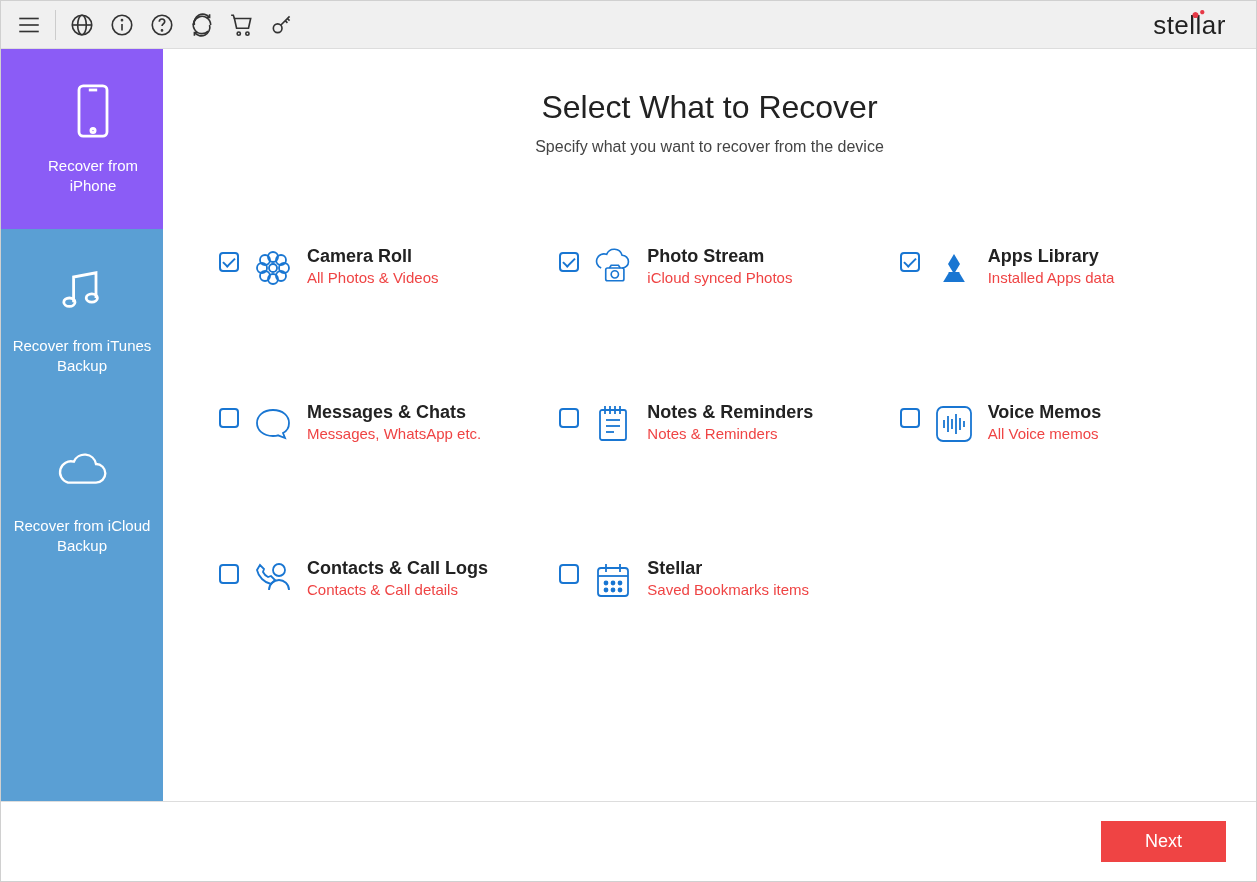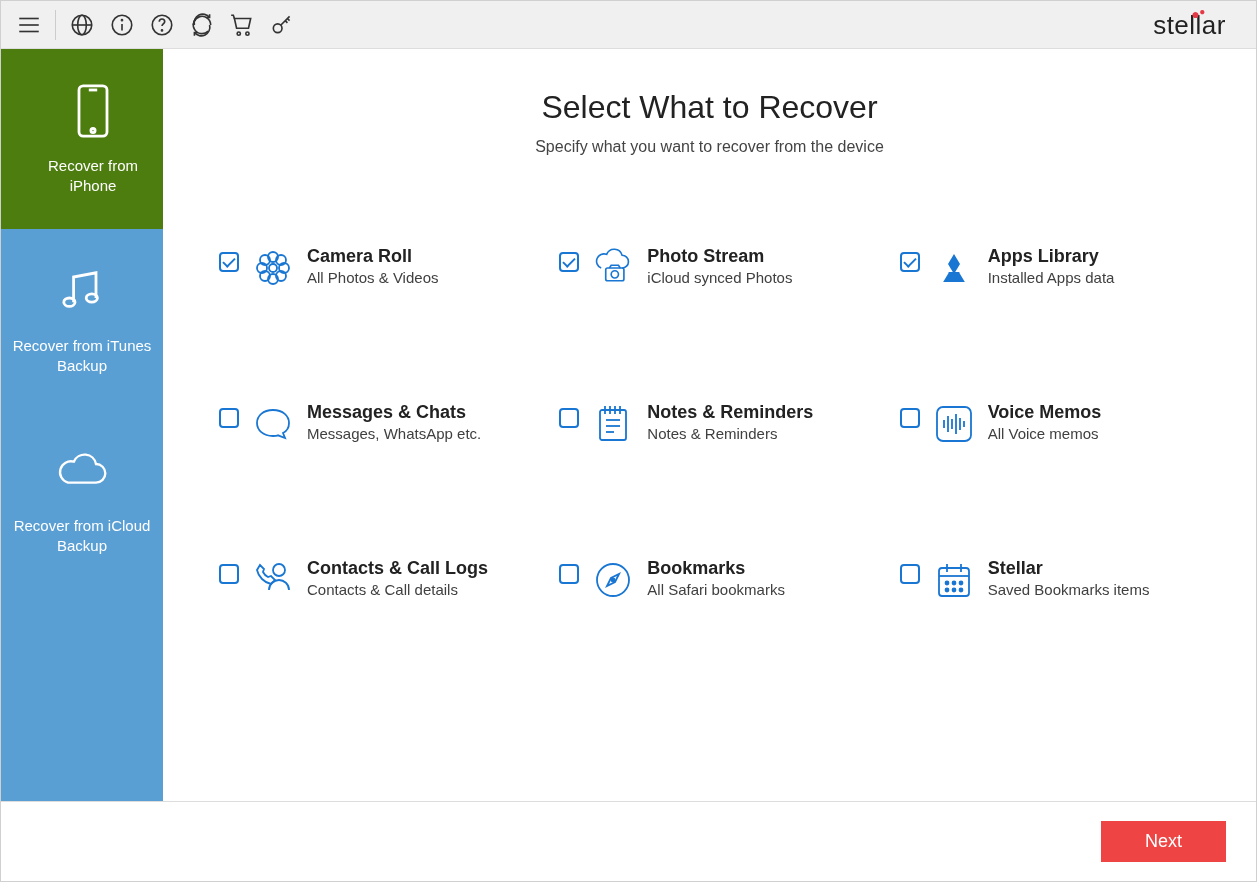--- a/index.html
+++ b/index.html
@@ -21,39 +21,39 @@
 .toolbar-sep { width: 1px; height: 30px; background: #ccc; margin: 0 4px; }
 .logo { position: absolute; right: 30px; top: 50%; transform: translateY(-50%); font-size: 26px; font-weight: 400; letter-spacing: 0.5px; color: #222; }
 .logo .dot { color: #e63946; }
 
 
 .body { flex: 1; display: flex; overflow: hidden; }
 
 
 .sidebar { width: 162px; background: #5a9fd4; display: flex; flex-direction: column; }
 .side-item { height: 180px; display: flex; flex-direction: column; align-items: center; justify-content: center; color: #fff; text-align: center; font-size: 15px; cursor: pointer; padding: 10px 6px; gap: 14px; }
-.side-item.active { background: #4d7c0f; padding-left: 28px; }
+.side-item.active { background: #8b5cf6; padding-left: 28px; }
 .side-item svg { width: 56px; height: 56px; stroke: #fff; fill: none; stroke-width: 2; }
 .side-label { line-height: 1.3; }
 
 
 .main { flex: 1; background: #fff; position: relative; padding: 30px 26px; }
 .main-title { text-align: center; font-size: 32px; font-weight: 400; color: #222; margin-top: 10px; }
 .main-sub { text-align: center; font-size: 16px; color: #444; margin-top: 12px; }
 
 .grid { display: grid; grid-template-columns: repeat(3, 1fr); gap: 112px 40px; margin-top: 90px; padding: 0 30px; }
 .opt { display: flex; align-items: flex-start; gap: 12px; }
 .chk { width: 20px; height: 20px; border: 2px solid #1976d2; border-radius: 4px; flex-shrink: 0; margin-top: 6px; display: flex; align-items: center; justify-content: center; cursor: pointer; }
 .chk.checked::after { content: ""; width: 10px; height: 5px; border-left: 2px solid #1976d2; border-bottom: 2px solid #1976d2; transform: rotate(-45deg) translate(1px,-1px); }
 .opt-icon { width: 44px; height: 44px; flex-shrink: 0; display: flex; align-items: center; justify-content: center; }
 .opt-icon svg { width: 40px; height: 40px; stroke: #1976d2; fill: none; stroke-width: 1.8; }
 .opt-icon.filled svg { fill: #1976d2; stroke: none; }
 .opt-text { display: flex; flex-direction: column; }
 .opt-title { font-size: 18px; font-weight: 600; color: #222; }
-.opt-desc { font-size: 15px; color: #404040; margin-top: 2px; }
+.opt-desc { font-size: 15px; color: #ef4444; margin-top: 2px; }
 
 
 .footer { height: 80px; border-top: 1px solid #ddd; display: flex; align-items: center; justify-content: flex-end; padding: 0 30px; background: #fff; }
 .next-btn { background: #ef4444; color: #fff; border: none; font-size: 18px; padding: 10px 44px; cursor: pointer; }
 </style>
 </head>
 <body>
 
 <div class="window">
 
@@ -271,34 +271,20 @@
                 <path d="M16 30c0-6 5-10 10-10s10 4 10 10"></path>
                 <path d="M4 10c0 0 1 5 5 9s9 5 9 5l4-4-4-4-3 1c-2-1-4-3-5-5l1-3-4-4-3 5z"></path>
               </svg>
           </div>
           <div class="opt-text">
             <span class="opt-title">Contacts &amp; Call Logs</span>
             <span class="opt-desc">Contacts &amp; Call details</span>
           </div>
         </div>
 
-        <div class="opt">
-          <div class="chk"></div>
-          <div class="opt-icon">
-            <svg viewBox="0 0 40 40">
-                <circle cx="20" cy="20" r="16"></circle>
-                <polygon points="26,14 22,22 14,26 18,18"></polygon>
-                <circle cx="20" cy="20" r="1.5" fill="#1976d2"></circle>
-              </svg>
-          </div>
-          <div class="opt-text">
-            <span class="opt-title">Bookmarks</span>
-            <span class="opt-desc">All Safari bookmarks</span>
-          </div>
-        </div>
 
         <div class="opt">
           <div class="chk"></div>
           <div class="opt-icon">
             <svg viewBox="0 0 40 40">
                 <rect x="5" y="8" width="30" height="28" rx="3"></rect>
                 <line x1="5" y1="16" x2="35" y2="16"></line>
                 <line x1="13" y1="4" x2="13" y2="12"></line>
                 <line x1="27" y1="4" x2="27" y2="12"></line>
                 <circle cx="13" cy="23" r="1.5" fill="#1976d2"></circle>

